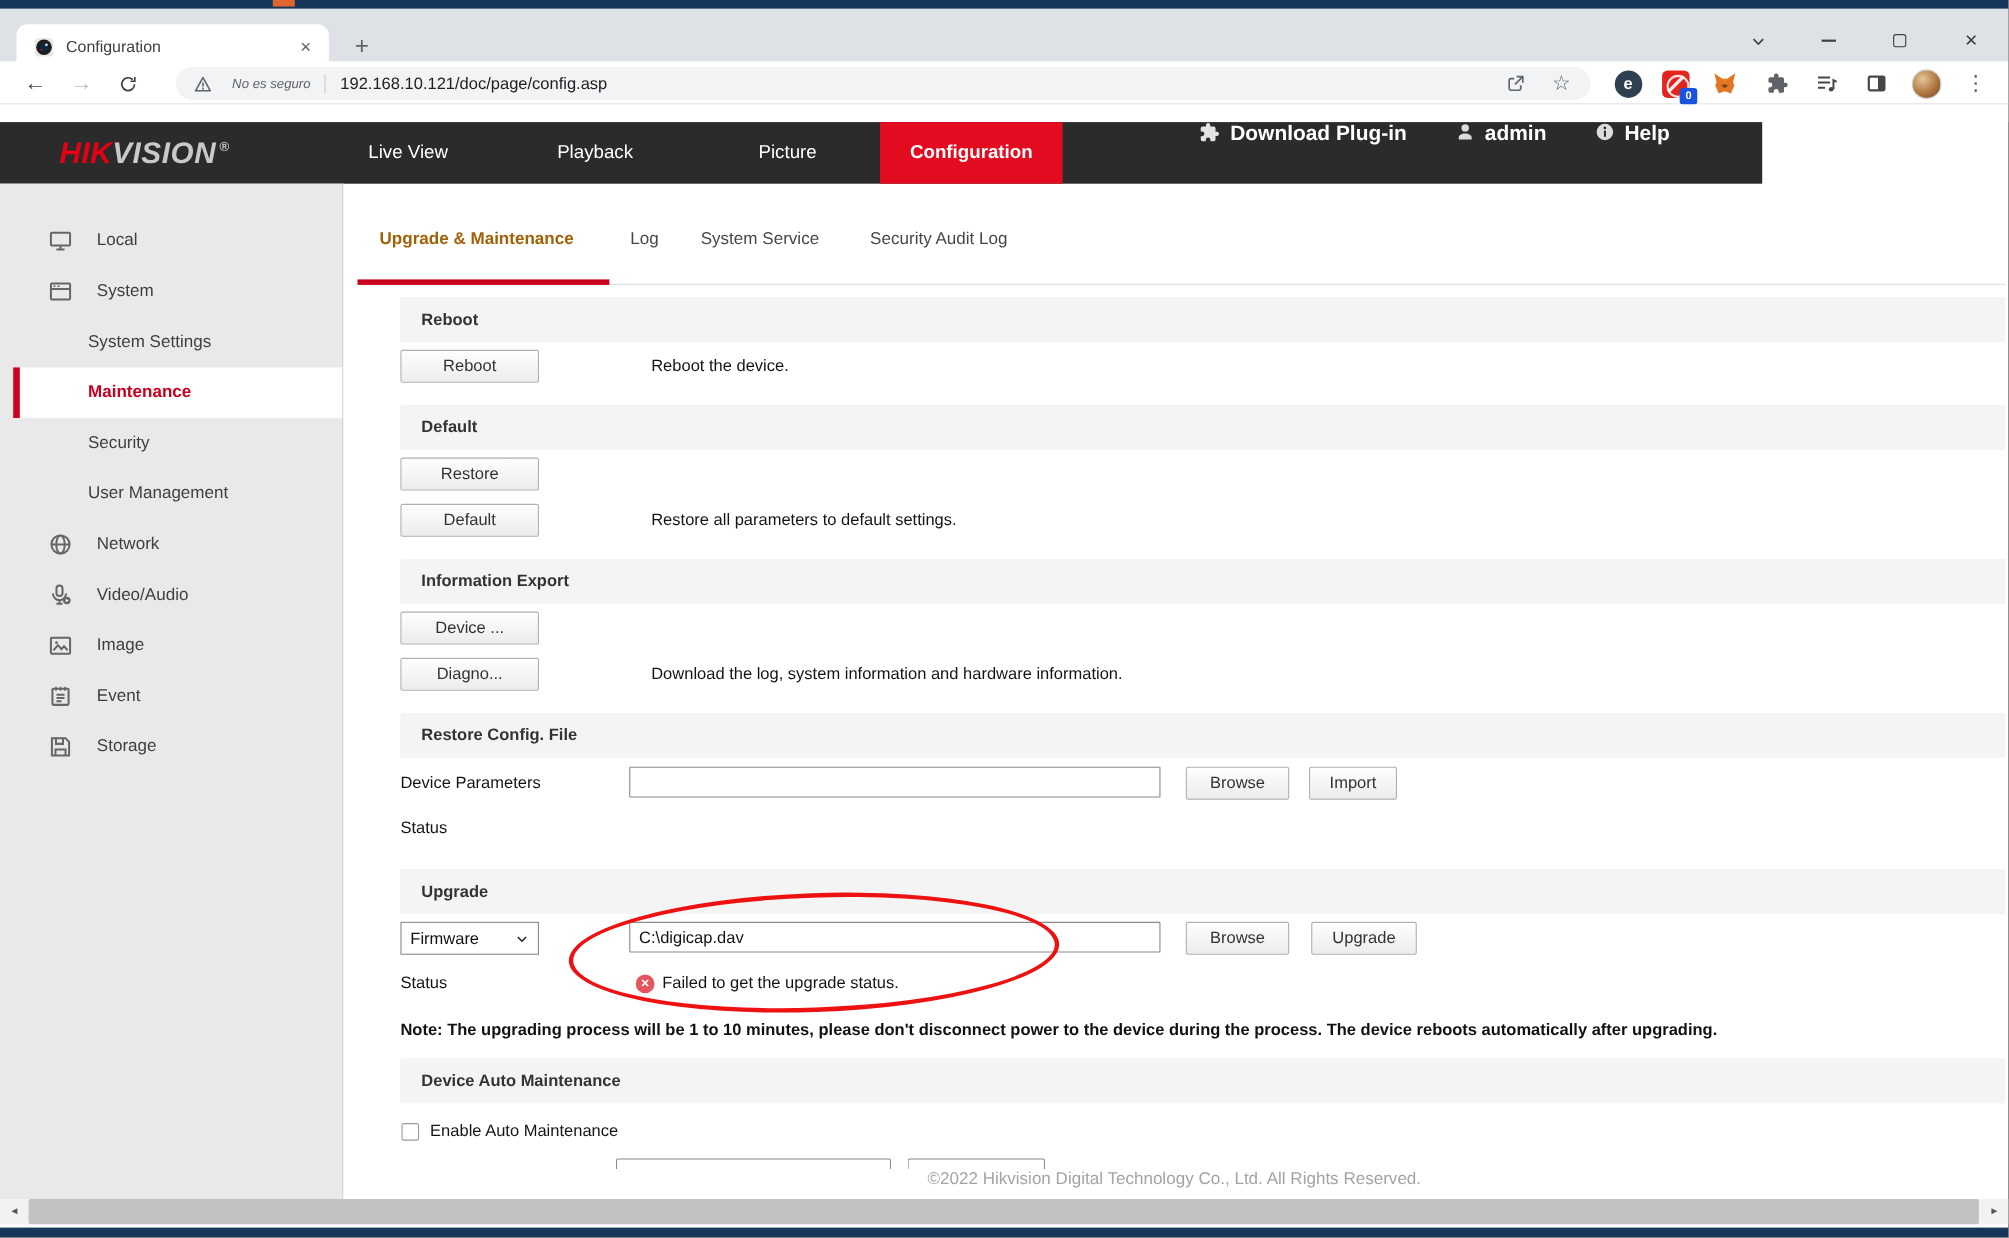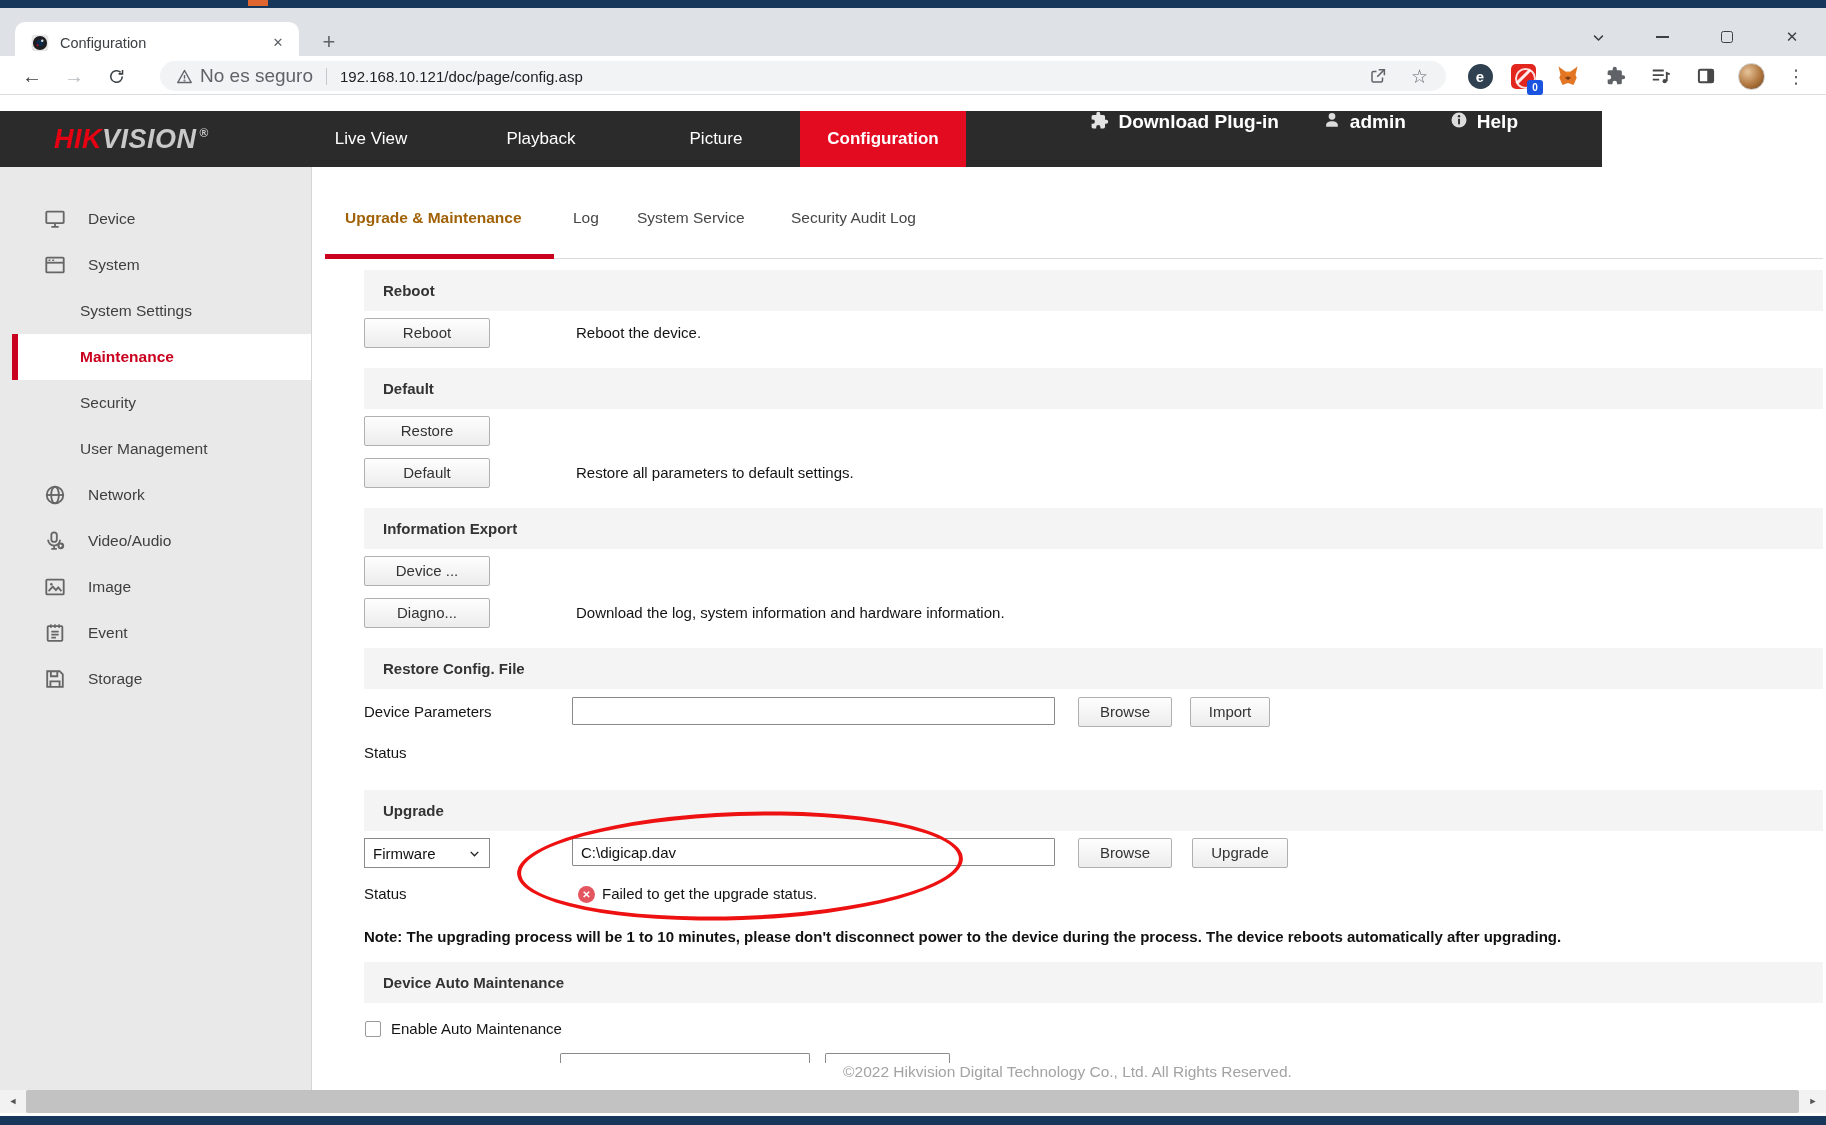--- a/index.html
+++ b/index.html
@@ -21,21 +21,21 @@
   .newtab { left:316px; top:22px; width:26px; height:26px; line-height:24px; text-align:center; font-size:22px; color:#5f6368; }
   .winbtn { top:16px; width:28px; height:26px; display:flex; align-items:center; justify-content:center; color:#3c4043; }
   .min-line { width:13px; height:2px; background:#3c4043; }
   .max-sq { width:12px; height:12px; border:1.7px solid #3c4043; border-radius:2.5px; }
   .close-x { font-size:15px; color:#3c4043; }
 
   
   .toolbar { left:0; top:56px; width:1826px; height:39px; background:#fff; border-bottom:1px solid #dadce0; }
   .navbtn { top:62px; width:28px; height:28px; display:flex; align-items:center; justify-content:center; font-size:20px; color:#3c4043; }
   .omnibox { left:160px; top:61px; width:1286px; height:30px; background:#f1f3f4; border-radius:15px; display:flex; align-items:center; padding:0 18px 0 16px; }
-  .omni-warning-text { font-size:19px; color:#5f6368; margin-left:7px; white-space:nowrap; }
+  .omni-warning-text { font-size:12px; color:#5f6368; margin-left:18px; white-space:nowrap;font-style:italic; }
   .omni-div { width:1px; height:17px; background:#c6c9cc; margin:0 13px; }
   .omni-url { font-size:15px; color:#202124; white-space:nowrap; }
   .omni-right { margin-left:auto; display:flex; align-items:center; gap:24px; }
   .ext { top:62px; width:28px; height:28px; display:flex; align-items:center; justify-content:center; }
   .ext-e { width:25px; height:25px; border-radius:50%; background:#2f4050; color:#fff; font-size:15px; font-weight:bold; text-align:center; line-height:25px; }
   .ext-red { position:relative; width:25px; height:25px; border-radius:5px; background:#e2261e; }
   .ext-red::before { content:""; position:absolute; left:4px; top:4px; width:17px; height:17px; border:2px solid rgba(255,255,255,.85); border-radius:50%; transform:rotate(45deg); }
   .ext-red::after { content:""; position:absolute; left:3px; top:11px; width:19px; height:2.5px; background:rgba(255,255,255,.9); transform:rotate(-45deg); }
   .badge0 { position:absolute; right:-6px; bottom:-5px; width:16px; height:15px; background:#1a53e0; border-radius:3px; color:#fff; font-size:10px; font-weight:bold; text-align:center; line-height:15px; }
   .avatar { width:27px; height:27px; border-radius:50%; background:radial-gradient(circle at 35% 32%, #e6c49a 0%, #b0763e 55%, #6e4322 100%); border:1px solid #caccce; }
@@ -65,21 +65,21 @@
 
   
   .ctab { top:203px; height:30px; line-height:30px; font-size:15.5px; color:#474747; }
   .ctab.active { color:#a16207; font-weight:bold; }
   .ctab-line { left:330px; top:258px; width:1493px; height:1px; background:#dcdcdc; }
   .ctab-redbar { left:325px; top:254px; width:229px; height:5px; background:#c9001e; }
 
   
   .band { left:364px; width:1459px; height:41px; background:#f4f4f4; line-height:41px; padding-left:19px; font-size:15px; font-weight:bold; color:#333; }
   .btn { left:364px; width:126px; height:30px; background:linear-gradient(#fefefe,#ececec); border:1px solid #b0b0b0; border-radius:2px; font-size:15px; color:#333; text-align:center; line-height:28px; cursor:pointer; white-space:nowrap; overflow:hidden; }
-  .desc { left:576px; height:30px; line-height:30px; font-size:15px; color:#141414; white-space:nowrap; }
+  .desc { left:592px; height:30px; line-height:30px; font-size:15px; color:#141414; white-space:nowrap; }
   .flabel { left:364px; height:30px; line-height:30px; font-size:15px; color:#141414; }
   .tinput { height:28px; border:1px solid #8a8a8a; border-radius:1px; background:#fff; font-size:15px; color:#111; padding:0 8px; font-family:"Liberation Sans",sans-serif; }
   .sbtn { height:30px; background:linear-gradient(#fefefe,#ececec); border:1px solid #b0b0b0; border-radius:2px; font-size:15px; color:#333; text-align:center; line-height:28px; cursor:pointer; }
   .fselect { left:364px; width:126px; height:30px; border:1px solid #8a8a8a; background:#fff; display:flex; align-items:center; padding:0 8px; font-size:15px; color:#111; cursor:pointer; }
   .fselect .sel-arrow { margin-left:auto; }
   .err-ic { left:578px; top:886px; width:17px; height:17px; border-radius:50%; background:#e4565f; color:#fff; font-size:10px; font-weight:bold; text-align:center; line-height:17px; }
   .annotation-ellipse { left:517px; top:812px; width:446px; height:108px; border:4px solid #ee1111; border-radius:50%; transform:rotate(-2deg); }
   .note { left:364px; top:928px; width:1450px; font-size:15px; font-weight:bold; color:#111; }
   .chk { left:365px; top:1021px; width:16px; height:16px; background:#fff; border:1px solid #9a9a9a; border-radius:2px; }
   .chk-lbl { left:391px; top:1014px; height:30px; line-height:30px; font-size:15px; color:#141414; }
@@ -237,21 +237,21 @@
   </div>
 
   <div class="abs sidebar">
     <div class="side-item">
       <span class="ic">
         <svg width="22" height="22" viewBox="0 0 24 24" fill="none" stroke="#666" stroke-width="2">
             <rect x="2.5" y="4" width="19" height="12.5" rx="1"></rect>
             <path d="M8 20.5h8M12 16.5v4"></path>
           </svg>
       </span>
-      <span class="lbl">Device</span>
+      <span class="lbl">Local</span>
     </div>
     <div class="side-item">
       <span class="ic">
         <svg width="22" height="22" viewBox="0 0 24 24" fill="none" stroke="#666" stroke-width="2">
             <rect x="2.5" y="4" width="19" height="16" rx="1"></rect>
             <path d="M2.5 9.5h19"></path>
             <path d="M5 6.8h2M9 6.8h2" stroke-width="1.6"></path>
           </svg>
       </span>
       <span class="lbl">System</span>

